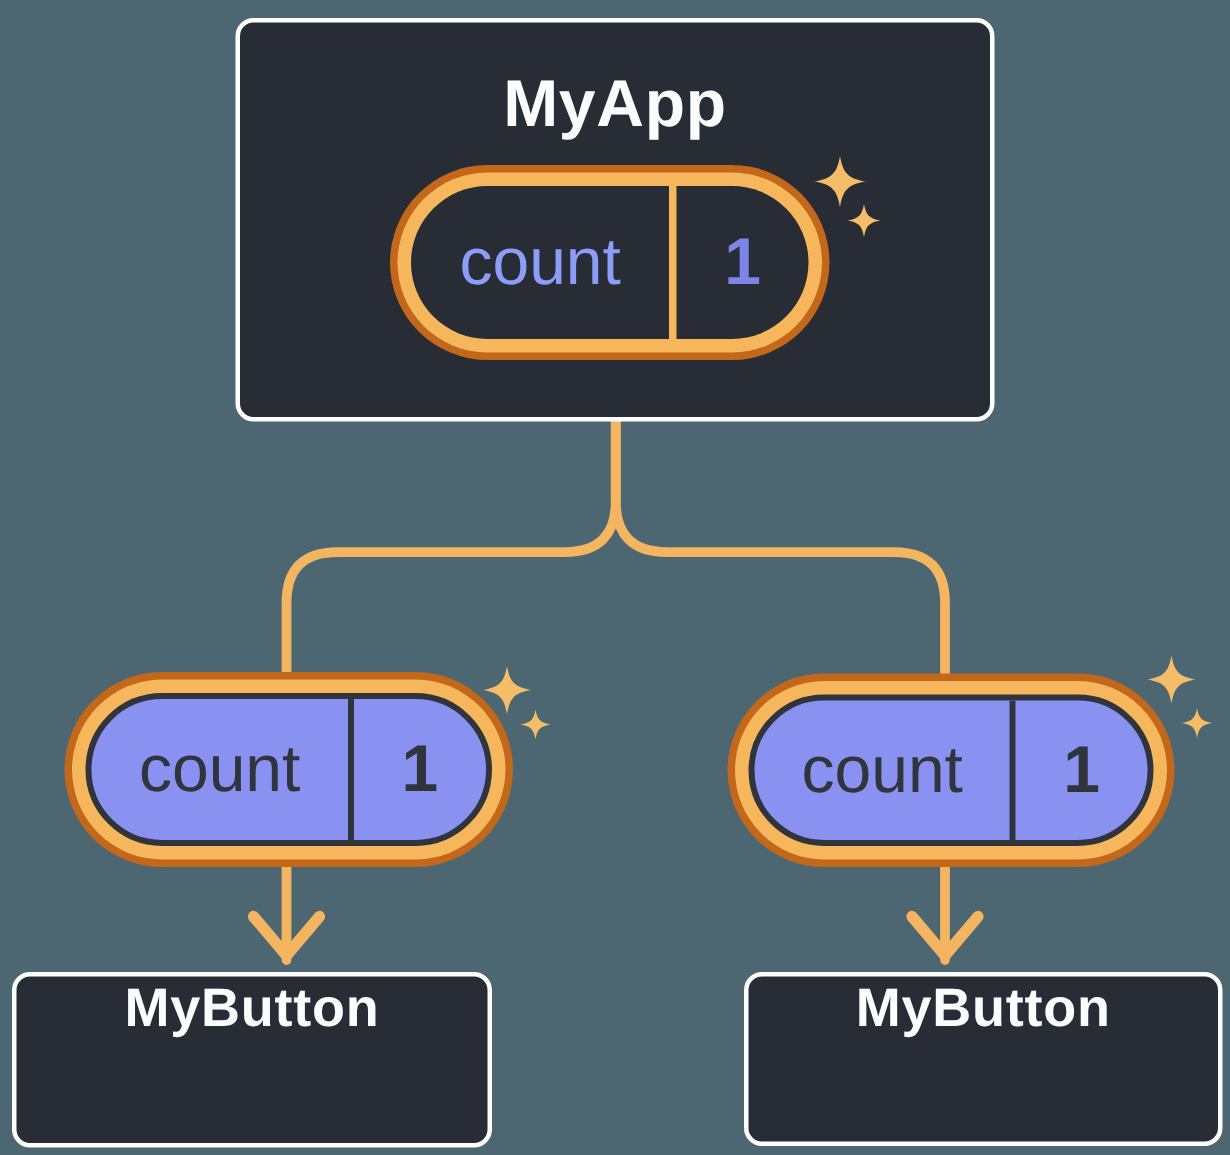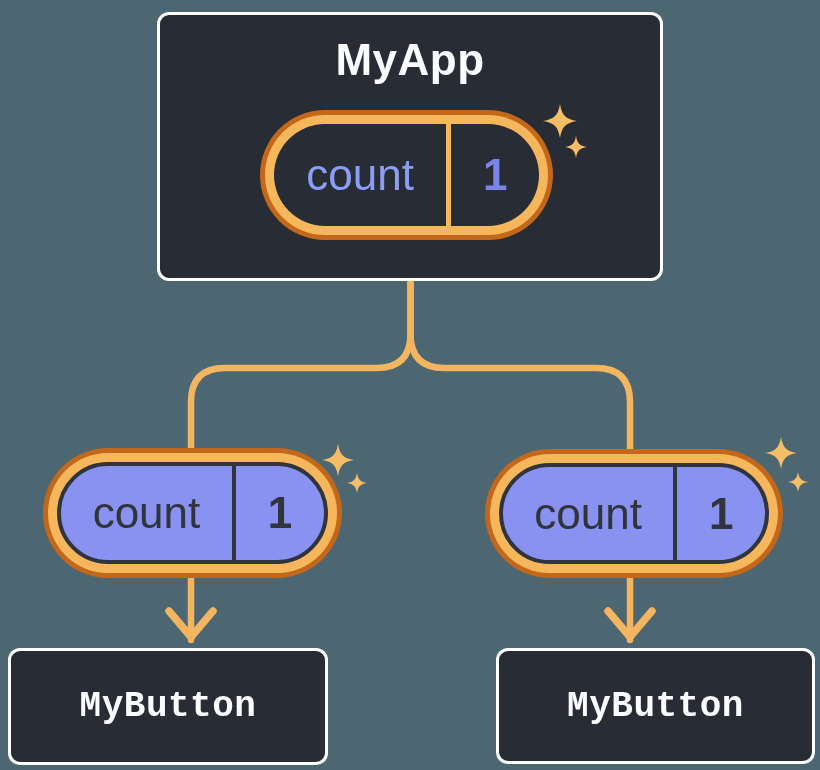--- a/index.html
+++ b/index.html
@@ -31,22 +31,22 @@
   .node {
     position: absolute;
     z-index: 2;
     background: var(--node_background, #272c35);
     border: 3px solid var(--node_border, #ffffff);
     border-radius: 12px;
     display: flex;
     justify-content: center;
   }
   .node-root   { left: 157px; top: 12px;  width: 506px; height: 269px; align-items: flex-start; }
-  .node-root .node-title { padding-top: 20px; }
-  .node-child  { align-items: center; font-family: Liberation Mono, monospace; }
+  .node-root .node-title { padding-top: 30px; }
+  .node-child  { align-items: flex-start; }
   .node-child-left  { left: 8px;   top: 648px; width: 320px; height: 117px; }
   .node-child-right { left: 496px; top: 648px; width: 319px; height: 116px; }
   .node-title {
     color: var(--node_text, #fbfcfd);
     font-size: 44px;
     font-weight: 600;
     letter-spacing: 0.5px;
   }
   .node-child .node-title { font-size: 36px; }
 

